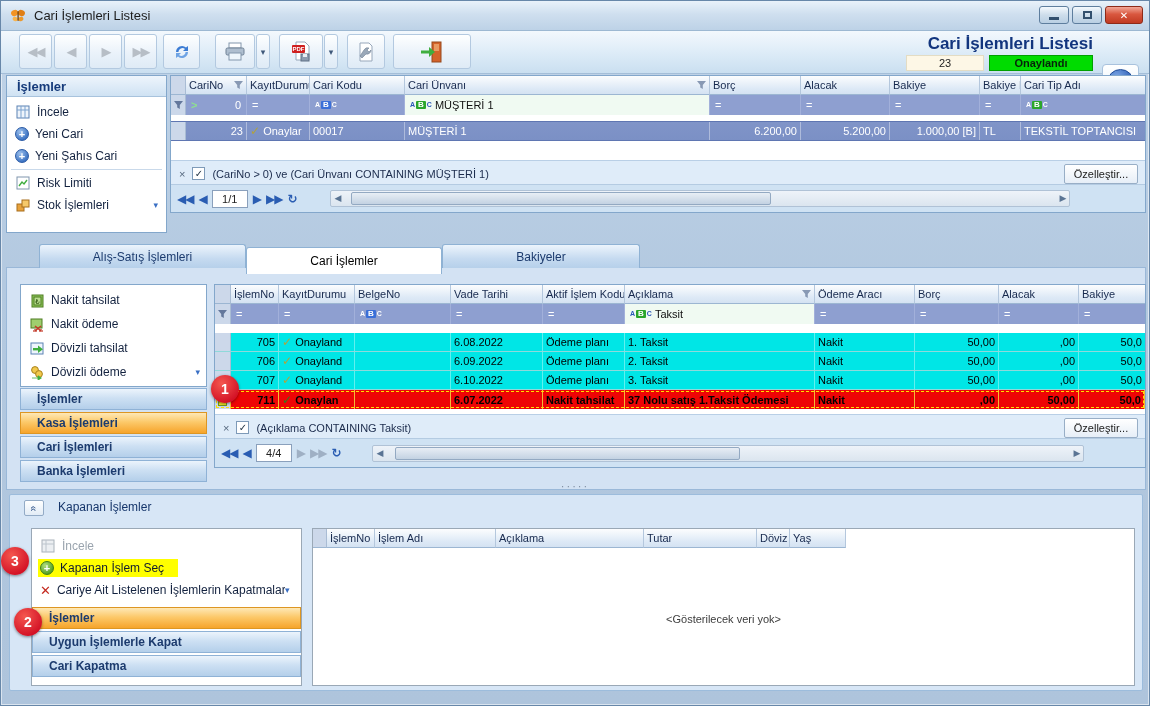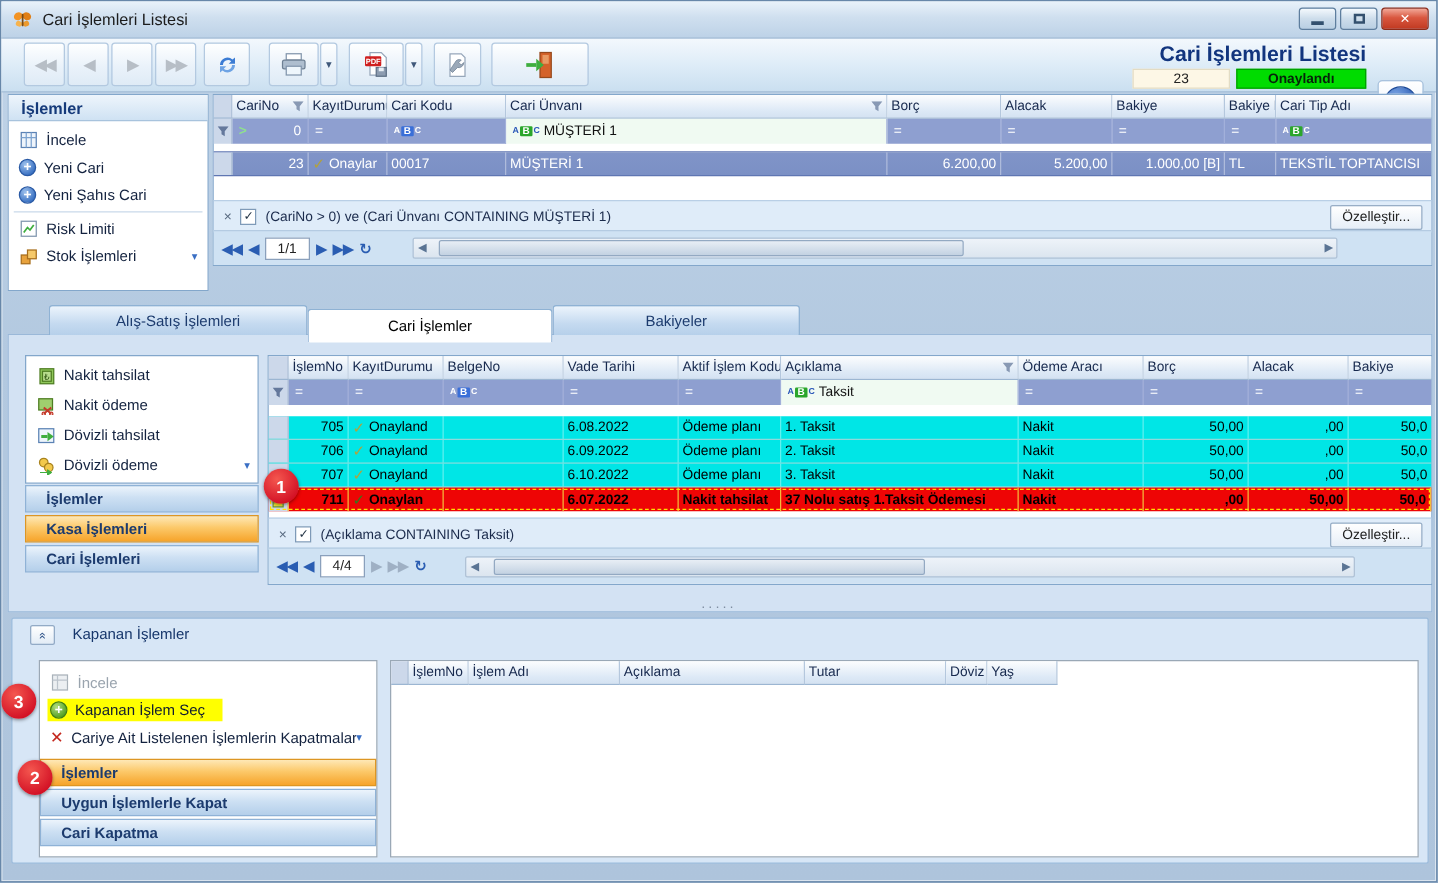--- a/index.html
+++ b/index.html
@@ -429,20 +429,23 @@
   </div>
 
   <div class="bar" style="left:19px;top:387px;width:187px">
       <span>İşlemler</span>
     </div>
   <div class="bar orange" style="left:19px;top:411px;width:187px">
       <span>Kasa İşlemleri</span>
     </div>
   <div class="bar" style="left:19px;top:435px;width:187px">
       <span>Cari İşlemleri</span>
+    </div>
+  <div class="bar" style="left:19px;top:459px;width:187px">
+      <span>Banka İşlemleri</span>
     </div>
 
   <div class="panel" style="left:213px;top:283px;width:932px;height:184px;">
 
     <div class="grow">
       <div class="hc ind mg-c0"></div>
       <div class="hc mg-c1">
           <span>İşlemNo</span>
         </div>
       <div class="hc mg-c2">
@@ -664,19 +667,20 @@
             <span>Tutar</span>
           </div>
         <div class="hc bg-c5">
             <span>Döviz</span>
           </div>
         <div class="hc bg-c6">
             <span>Yaş</span>
           </div>
         <div style="flex:1"></div>
       </div>
+      <div class="emptytxt" style="top:84px">&lt;Gösterilecek veri yok&gt;</div>
     </div>
   </div>
 
   <div class="badge" style="left:0px;top:546px">3</div>
   <div class="badge" style="left:13px;top:607px">2</div>
 
 </div>
 
 </body></html>

